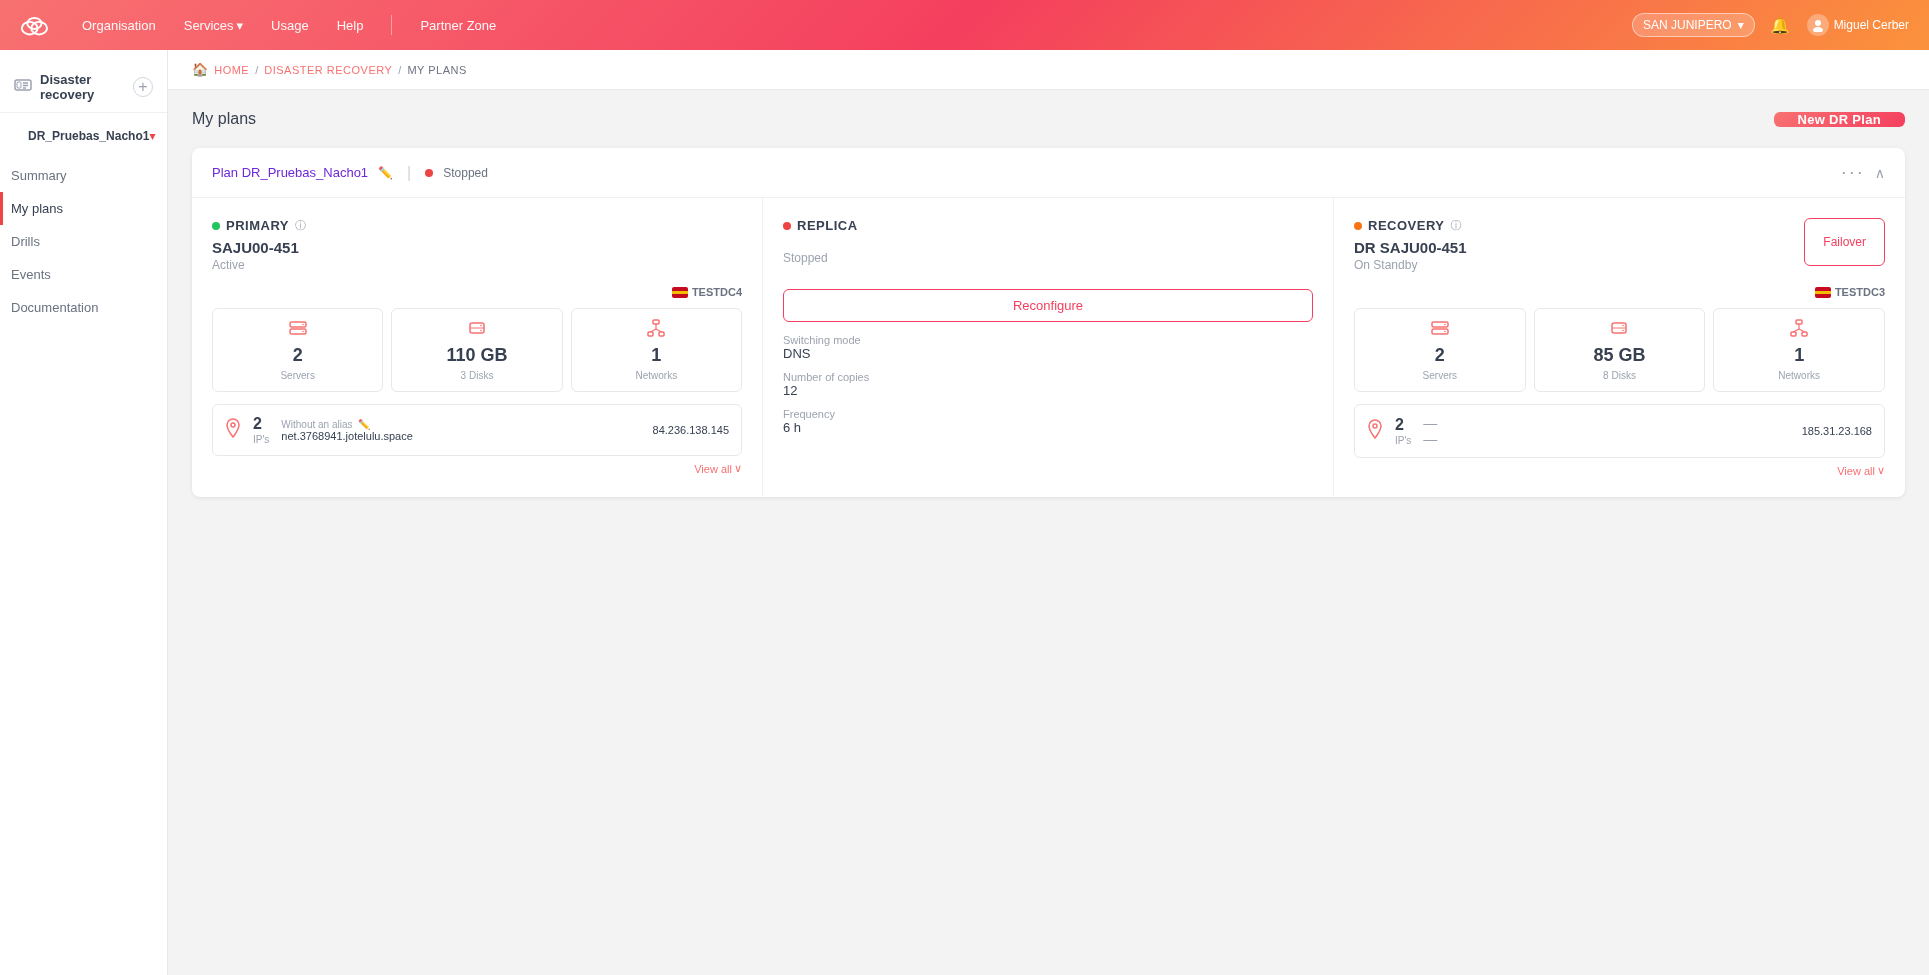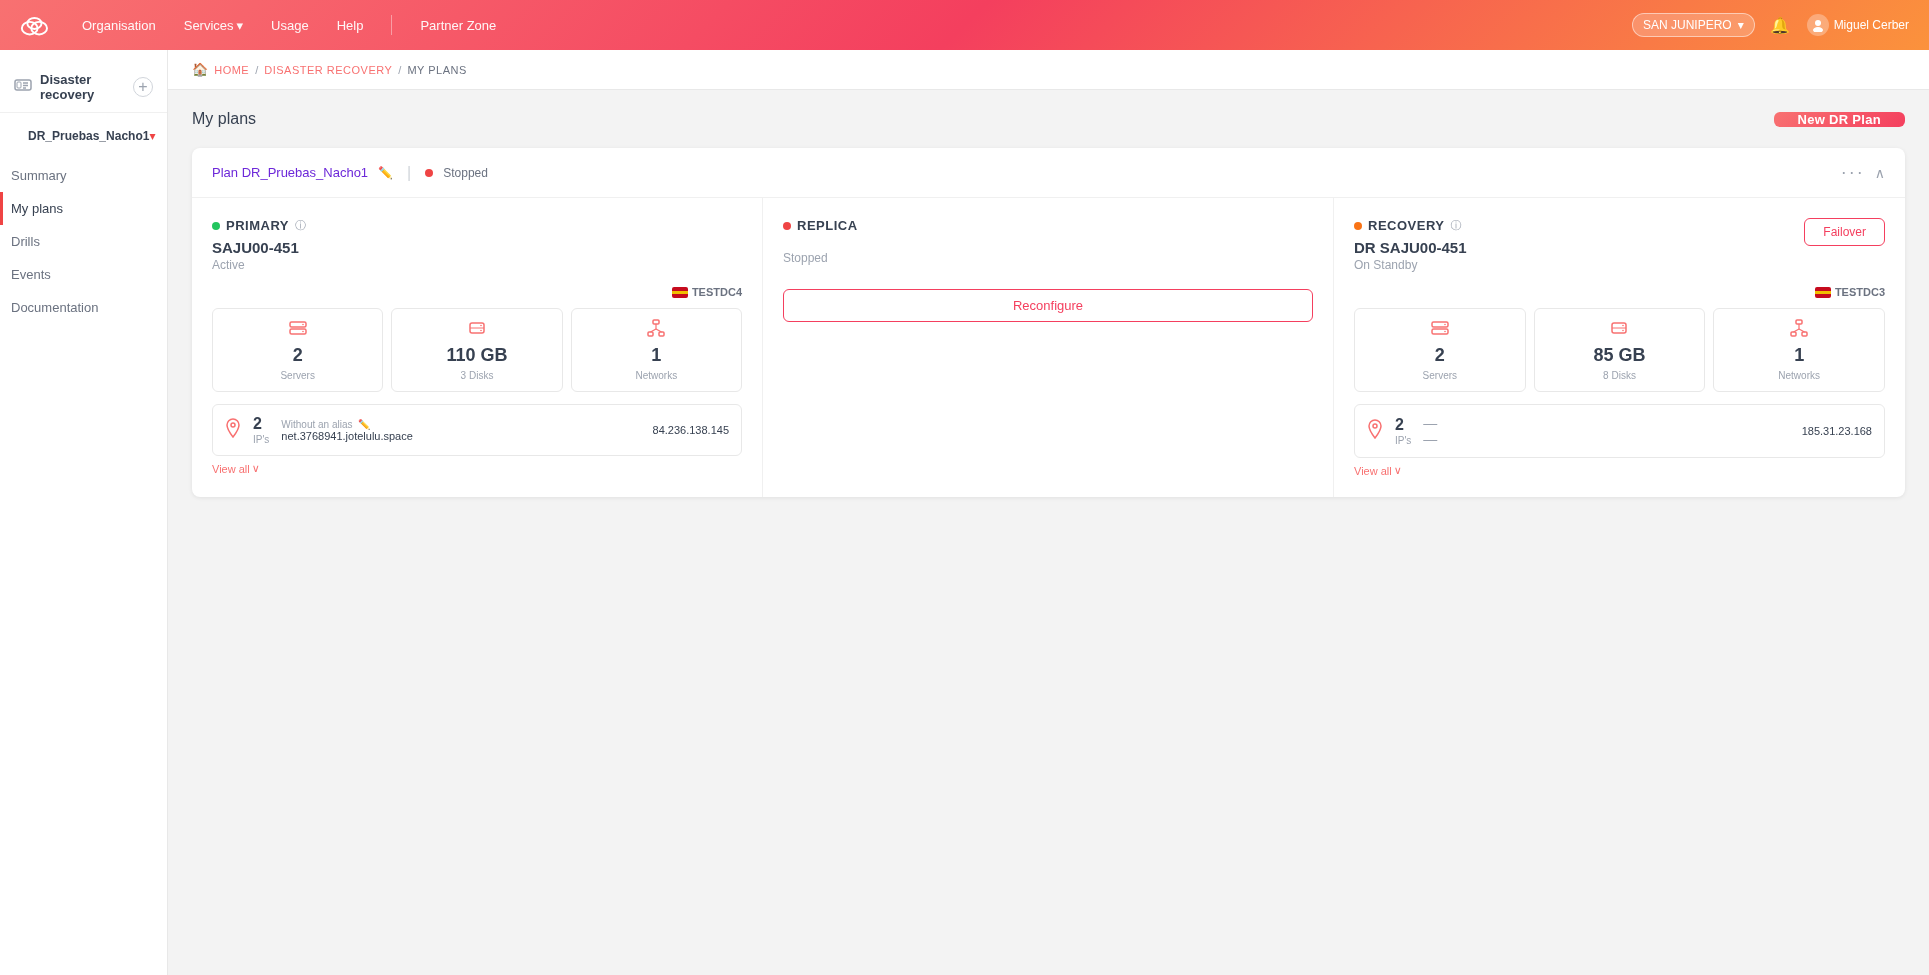--- a/index.html
+++ b/index.html
@@ -181,21 +181,21 @@
       padding: 10px 12px;
       display: flex;
       align-items: center;
       gap: 12px;
     }
     .ip-icon { color: #f87171; font-size: 16px; }
     .ip-details { flex: 1; }
     .ip-alias { font-size: 10px; color: #9ca3af; }
     .ip-domain { font-size: 11px; color: #374151; }
     .ip-address { font-size: 11px; color: #374151; margin-left: auto; }
-    .ip-view-all { display: flex; margin-top: 6px; }
+    .ip-view-all { display: flex; justify-content: flex-end; margin-top: 6px; }
     .ip-view-all a { font-size: 11px; color: #f87171; cursor: pointer; text-decoration: none; display: flex; align-items: center; gap: 2px; }
 
     
     .replica-section {
       padding: 20px;
       background: white;
       border-right: 1px solid #f0f0f0;
       display: flex;
       flex-direction: column;
       gap: 12px;
@@ -215,21 +215,21 @@
     .replica-meta-item {}
     .replica-meta-label { font-size: 11px; color: #9ca3af; }
     .replica-meta-value { font-size: 13px; color: #374151; font-weight: 500; }
 
     
     .recovery-section { padding: 20px; }
     .failover-btn {
       background: white;
       border: 1.5px solid #f43f5e;
       color: #f43f5e;
-      padding: 6px 18px;
+      padding: 16px 18px;
       border-radius: 6px;
       font-size: 12px;
       font-weight: 500;
       cursor: pointer;
       float: right;
     }
 
     .ip-dashes { font-size: 14px; color: #9ca3af; }
   </style>
 </head>
@@ -415,20 +415,34 @@
 
           <div class="replica-section" style="border-right:1px solid #f0f0f0;">
             <div class="section-title-row">
               <span class="section-status-dot red" style="background:#ef4444;"></span>
               <span class="section-title">REPLICA</span>
             </div>
             <div class="section-status-text" style="margin-bottom:12px;">Stopped</div>
 
             <button class="reconfigure-btn">Reconfigure</button>
 
+            <div class="replica-meta">
+              <div class="replica-meta-item">
+                <div class="replica-meta-label">Switching mode</div>
+                <div class="replica-meta-value">DNS</div>
+              </div>
+              <div class="replica-meta-item">
+                <div class="replica-meta-label">Number of copies</div>
+                <div class="replica-meta-value">12</div>
+              </div>
+              <div class="replica-meta-item">
+                <div class="replica-meta-label">Frequency</div>
+                <div class="replica-meta-value">6 h</div>
+              </div>
+            </div>
           </div>
 
           <div class="plan-section recovery-section" style="border-right:none;">
             <div style="display:flex;align-items:flex-start;justify-content:space-between;">
               <div>
                 <div class="section-title-row">
                   <span class="section-status-dot orange"></span>
                   <span class="section-title">RECOVERY</span>
                   <span class="section-info-icon">ⓘ</span>
                 </div>

